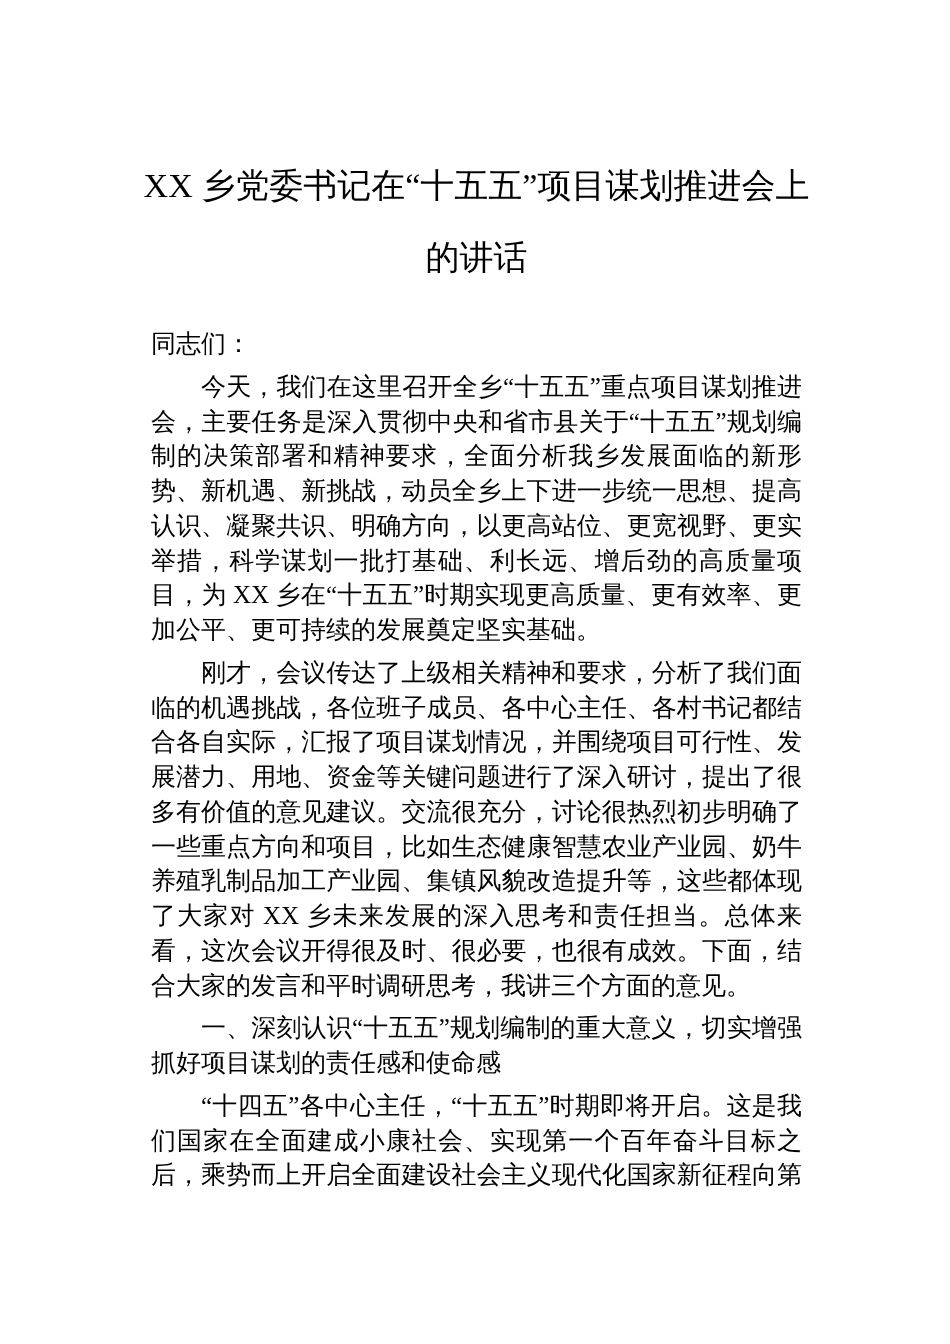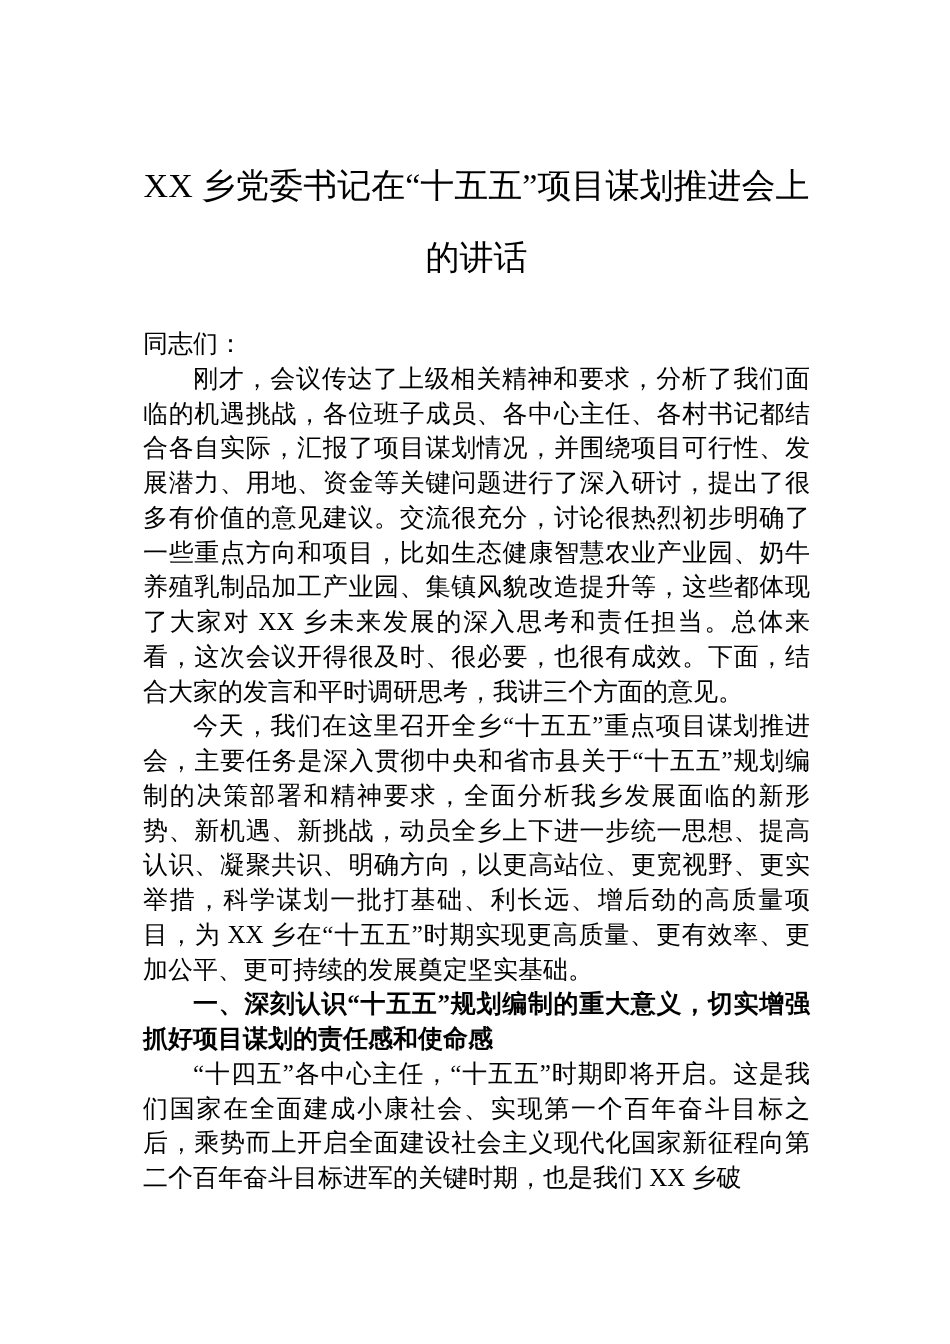--- a/index.html
+++ b/index.html
@@ -29,45 +29,45 @@
   }
   .doc-body {
     margin-top: 33px;
     font-size: 25px;
     line-height: 34.75px;
     text-align: justify;
     text-justify: inter-character;
     color: #000000;
   }
   .doc-body p {
-    margin: 0;
+    margin: 8px;
     padding: 0;
     text-indent: 2em;
   }
   .doc-body p.no-indent {
     text-indent: 0;
   }
   .doc-body p.section-heading {
-    font-weight: bold;
+    font-weight: normal;
   }
 </style>
 </head>
 <body>
 
 <div class="page">
 
   <h1 class="doc-title">XX 乡党委书记在“十五五”项目谋划推进会上的讲话</h1>
 
   <div class="doc-body">
 
     <p class="no-indent">同志们：</p>
 
+    <p>今天，我们在这里召开全乡“十五五”重点项目谋划推进会，主要任务是深入贯彻中央和省市县关于“十五五”规划编制的决策部署和精神要求，全面分析我乡发展面临的新形势、新机遇、新挑战，动员全乡上下进一步统一思想、提高认识、凝聚共识、明确方向，以更高站位、更宽视野、更实举措，科学谋划一批打基础、利长远、增后劲的高质量项目，为 XX 乡在“十五五”时期实现更高质量、更有效率、更加公平、更可持续的发展奠定坚实基础。</p>
+
     <p>刚才，会议传达了上级相关精神和要求，分析了我们面临的机遇挑战，各位班子成员、各中心主任、各村书记都结合各自实际，汇报了项目谋划情况，并围绕项目可行性、发展潜力、用地、资金等关键问题进行了深入研讨，提出了很多有价值的意见建议。交流很充分，讨论很热烈初步明确了一些重点方向和项目，比如生态健康智慧农业产业园、奶牛养殖乳制品加工产业园、集镇风貌改造提升等，这些都体现了大家对 XX 乡未来发展的深入思考和责任担当。总体来看，这次会议开得很及时、很必要，也很有成效。下面，结合大家的发言和平时调研思考，我讲三个方面的意见。</p>
-
-    <p>今天，我们在这里召开全乡“十五五”重点项目谋划推进会，主要任务是深入贯彻中央和省市县关于“十五五”规划编制的决策部署和精神要求，全面分析我乡发展面临的新形势、新机遇、新挑战，动员全乡上下进一步统一思想、提高认识、凝聚共识、明确方向，以更高站位、更宽视野、更实举措，科学谋划一批打基础、利长远、增后劲的高质量项目，为 XX 乡在“十五五”时期实现更高质量、更有效率、更加公平、更可持续的发展奠定坚实基础。</p>
 
     <p class="section-heading">一、深刻认识“十五五”规划编制的重大意义，切实增强抓好项目谋划的责任感和使命感</p>
 
     <p>“十四五”各中心主任，“十五五”时期即将开启。这是我们国家在全面建成小康社会、实现第一个百年奋斗目标之后，乘势而上开启全面建设社会主义现代化国家新征程向第二个百年奋斗目标进军的关键时期，也是我们 XX 乡破</p>
 
   </div>
 
 </div>
 
 </body></html>

